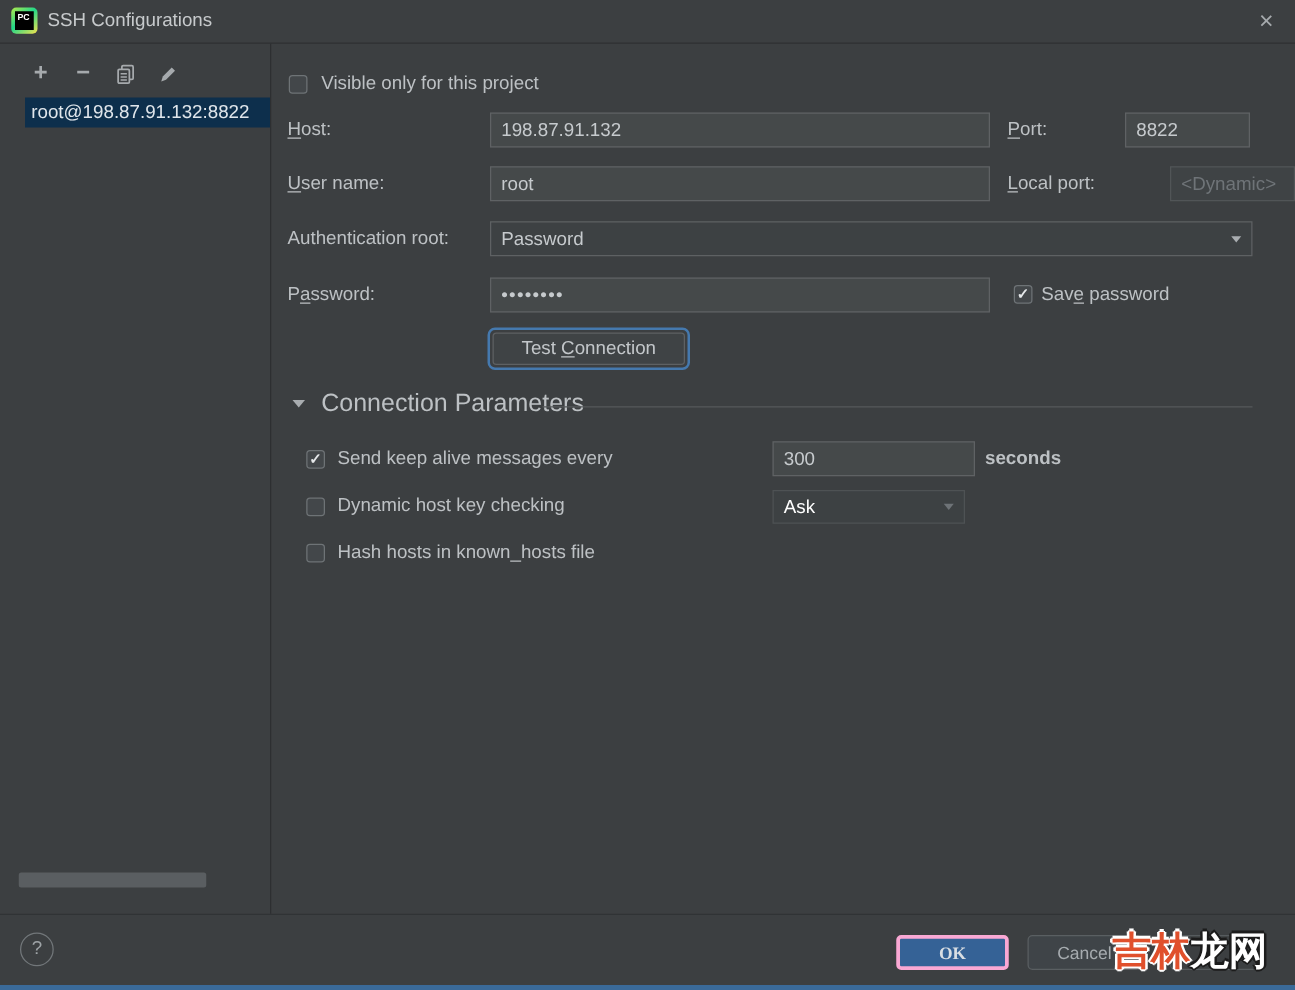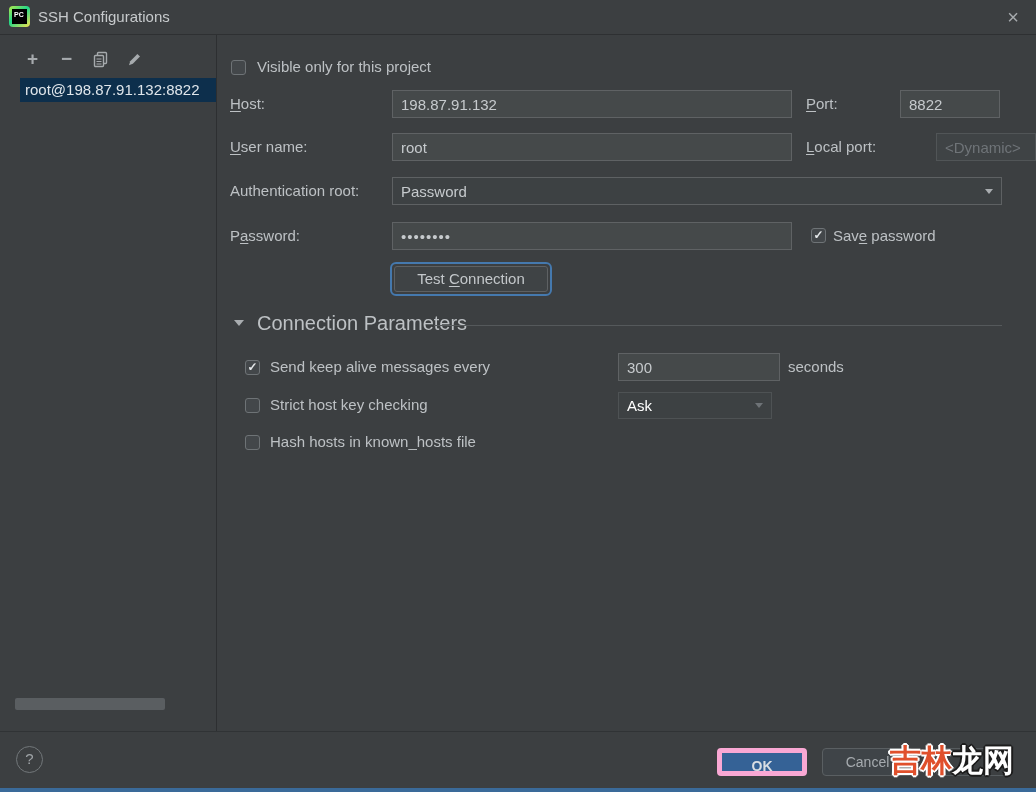--- a/index.html
+++ b/index.html
@@ -49,29 +49,29 @@
   .focus-ring{position:absolute;left:390px;top:262px;width:162px;height:34px;border:2px solid #4579ae;
               border-radius:6px;box-sizing:border-box;padding:2px;}
   .btn-secondary{width:100%;height:100%;background:#3f4345;border:1px solid #5e6163;border-radius:3px;
                  box-sizing:border-box;color:#c3c7ca;font-size:15px;text-align:center;line-height:23px;}
 
   .section-arrow{position:absolute;left:234px;top:320px;width:0;height:0;
                  border-left:5px solid transparent;border-right:5px solid transparent;
                  border-top:6px solid #a9adb0;}
   .section-title{position:absolute;left:257px;top:311px;height:24px;line-height:24px;font-size:20px;color:#bdc1c4;}
   .section-line{position:absolute;left:434px;top:325px;width:568px;height:1px;background:#55595b;}
-  .suffix{position:absolute;height:28px;line-height:28px;font-size:15px;color:#bdc1c4;}
+  .suffix{position:absolute;height:28px;line-height:28px;font-size:15px;color:#bdc1c4;font-weight:bold;}
 
   
   .footer-sep{position:absolute;left:0;top:731px;width:1036px;height:1px;background:#303335;}
   .help-btn{position:absolute;left:16px;top:746px;width:27px;height:27px;border:1.5px solid #72777a;
             border-radius:50%;box-sizing:border-box;text-align:center;line-height:24px;font-size:15px;color:#9fa4a7;}
   .btn{position:absolute;top:748px;height:28px;border-radius:4px;box-sizing:border-box;font-size:14px;
        text-align:center;line-height:26px;}
-  .btn-ok{left:717px;width:90px;background:#356296;border:5px solid #f9a8d4;color:#d9dee3;font-weight:bold;}
+  .btn-ok{left:717px;width:90px;background:#356296;border:3px solid #f9a8d4;color:#d9dee3;font-weight:bold;font-family:Liberation Serif, serif;}
   .btn-cancel{left:822px;width:91px;background:#3f4448;border:1px solid #5a5f62;color:#a6abaf;}
   .btn-ghost{left:936px;width:74px;background:transparent;border:1px solid #565b5e;}
   .bottom-bar{position:absolute;left:0;top:788px;width:1036px;height:4px;background:#3a6a99;}
 
   
   .watermark{position:absolute;left:890px;top:740px;font-size:31px;font-weight:bold;white-space:nowrap;
              font-family:"DejaVu Sans",sans-serif;}
   .wm1{color:#e0502c;text-shadow:-2px 0 0 #fff,2px 0 0 #fff,0 -2px 0 #fff,0 2px 0 #fff,
        -1px -1px 0 #fff,1px -1px 0 #fff,-1px 1px 0 #fff,1px 1px 0 #fff;}
   .wm2{color:#fff;text-shadow:-2px 0 0 #1c1c1c,2px 0 0 #1c1c1c,0 -2px 0 #1c1c1c,0 2px 0 #1c1c1c,
@@ -152,21 +152,21 @@
   <div class="cb checked" style="left:245px;top:360px;">
     <div class="mark">✓</div>
   </div>
   <div class="label" style="left:270px;top:353px;">Send keep alive messages every</div>
   <input class="field" style="left: 618px; top: 353px; width: 162px;" value="300">
   <div class="suffix" style="left:788px;top:353px;">seconds</div>
 
   <div class="cb" style="left:245px;top:398px;">
     
   </div>
-  <div class="label" style="left:270px;top:391px;">Strict host key checking</div>
+  <div class="label" style="left:270px;top:391px;">Dynamic host key checking</div>
   <div class="combo disabled" style="left:618px;top:392px;width:154px;height:27px;">
     <span>Ask</span>
     <span class="arrow-down"></span>
   </div>
 
   <div class="cb" style="left:245px;top:435px;">
     
   </div>
   <div class="label" style="left:270px;top:428px;">Hash hosts in known_hosts file</div>
 

